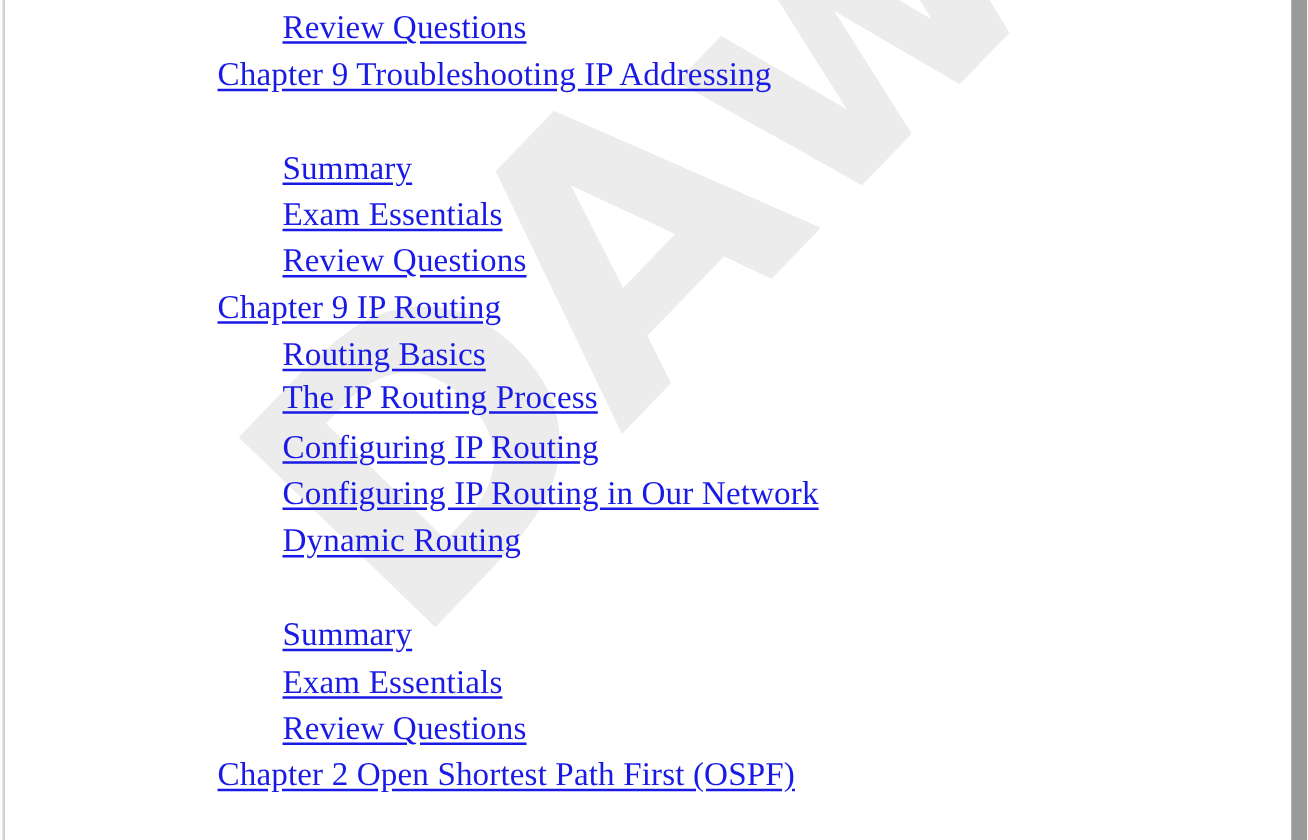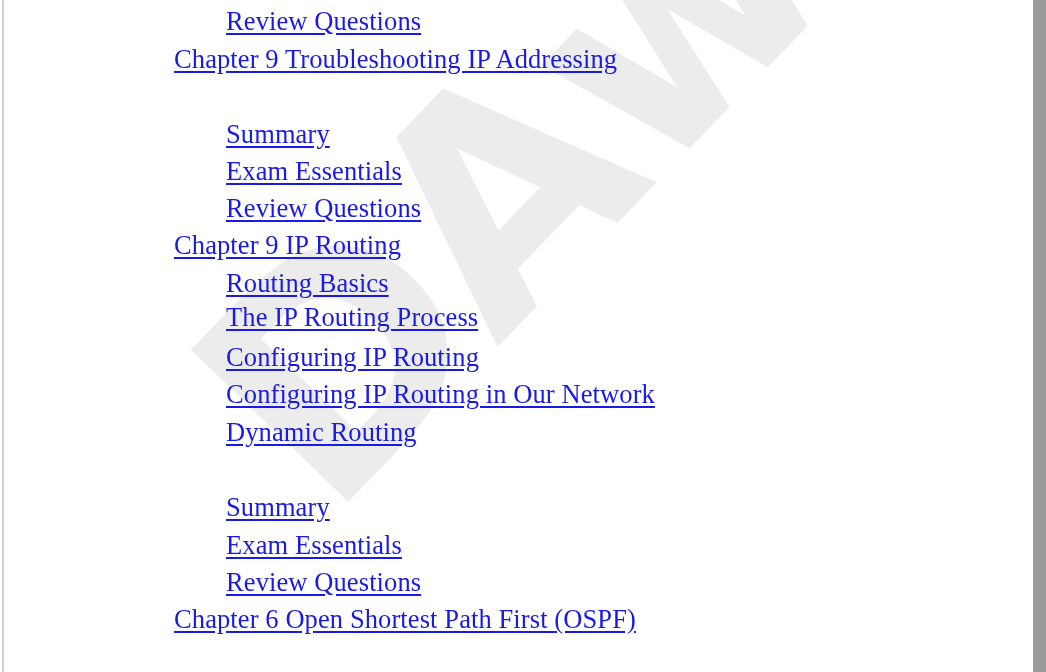--- a/index.html
+++ b/index.html
@@ -111,19 +111,19 @@
       <div class="toc-line level-section" style="top: 195px;"><a class="toc-link" href="#">Review Questions</a></div>
       <div class="toc-line level-chapter" style="top: 232px;"><a class="toc-link" href="#">Chapter 9 IP Routing</a></div>
       <div class="toc-line level-section" style="top: 270px;"><a class="toc-link" href="#">Routing Basics</a></div>
       <div class="toc-line level-section" style="top: 304px;"><a class="toc-link" href="#">The IP Routing Process</a></div>
       <div class="toc-line level-section" style="top: 344px;"><a class="toc-link" href="#">Configuring IP Routing</a></div>
       <div class="toc-line level-section" style="top: 381px;"><a class="toc-link" href="#">Configuring IP Routing in Our Network</a></div>
       <div class="toc-line level-section" style="top: 419px;"><a class="toc-link" href="#">Dynamic Routing</a></div>
       <div class="toc-line level-section" style="top: 494px;"><a class="toc-link" href="#">Summary</a></div>
       <div class="toc-line level-section" style="top: 532px;"><a class="toc-link" href="#">Exam Essentials</a></div>
       <div class="toc-line level-section" style="top: 569px;"><a class="toc-link" href="#">Review Questions</a></div>
-      <div class="toc-line level-chapter" style="top: 606px;"><a class="toc-link" href="#">Chapter 6 Open Shortest Path First (OSPF)</a></div>
+      <div class="toc-line level-chapter" style="top: 606px;"><a class="toc-link" href="#">Chapter 2 Open Shortest Path First (OSPF)</a></div>
     </div>
 
   <div id="left-edge-rule"></div>
   <div id="right-edge-band"></div>
 
 </div>
 
 </body></html>

